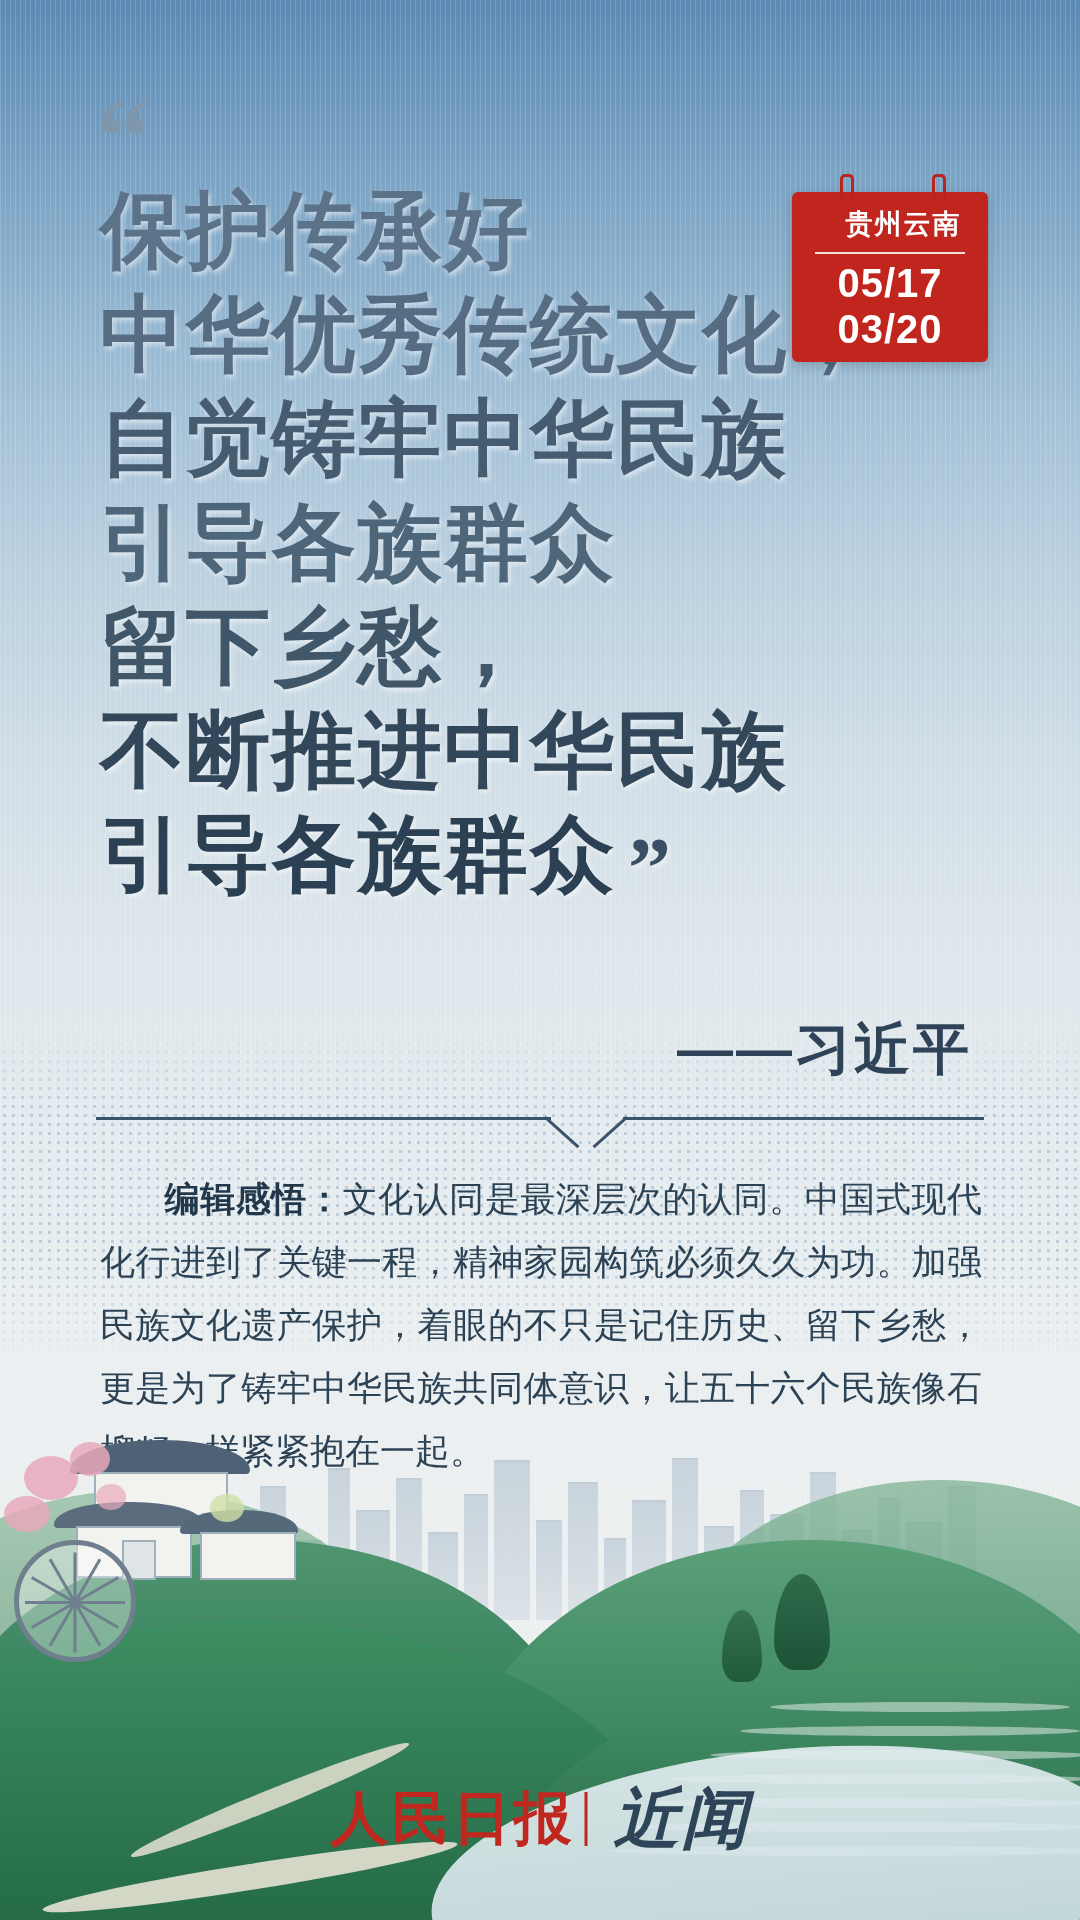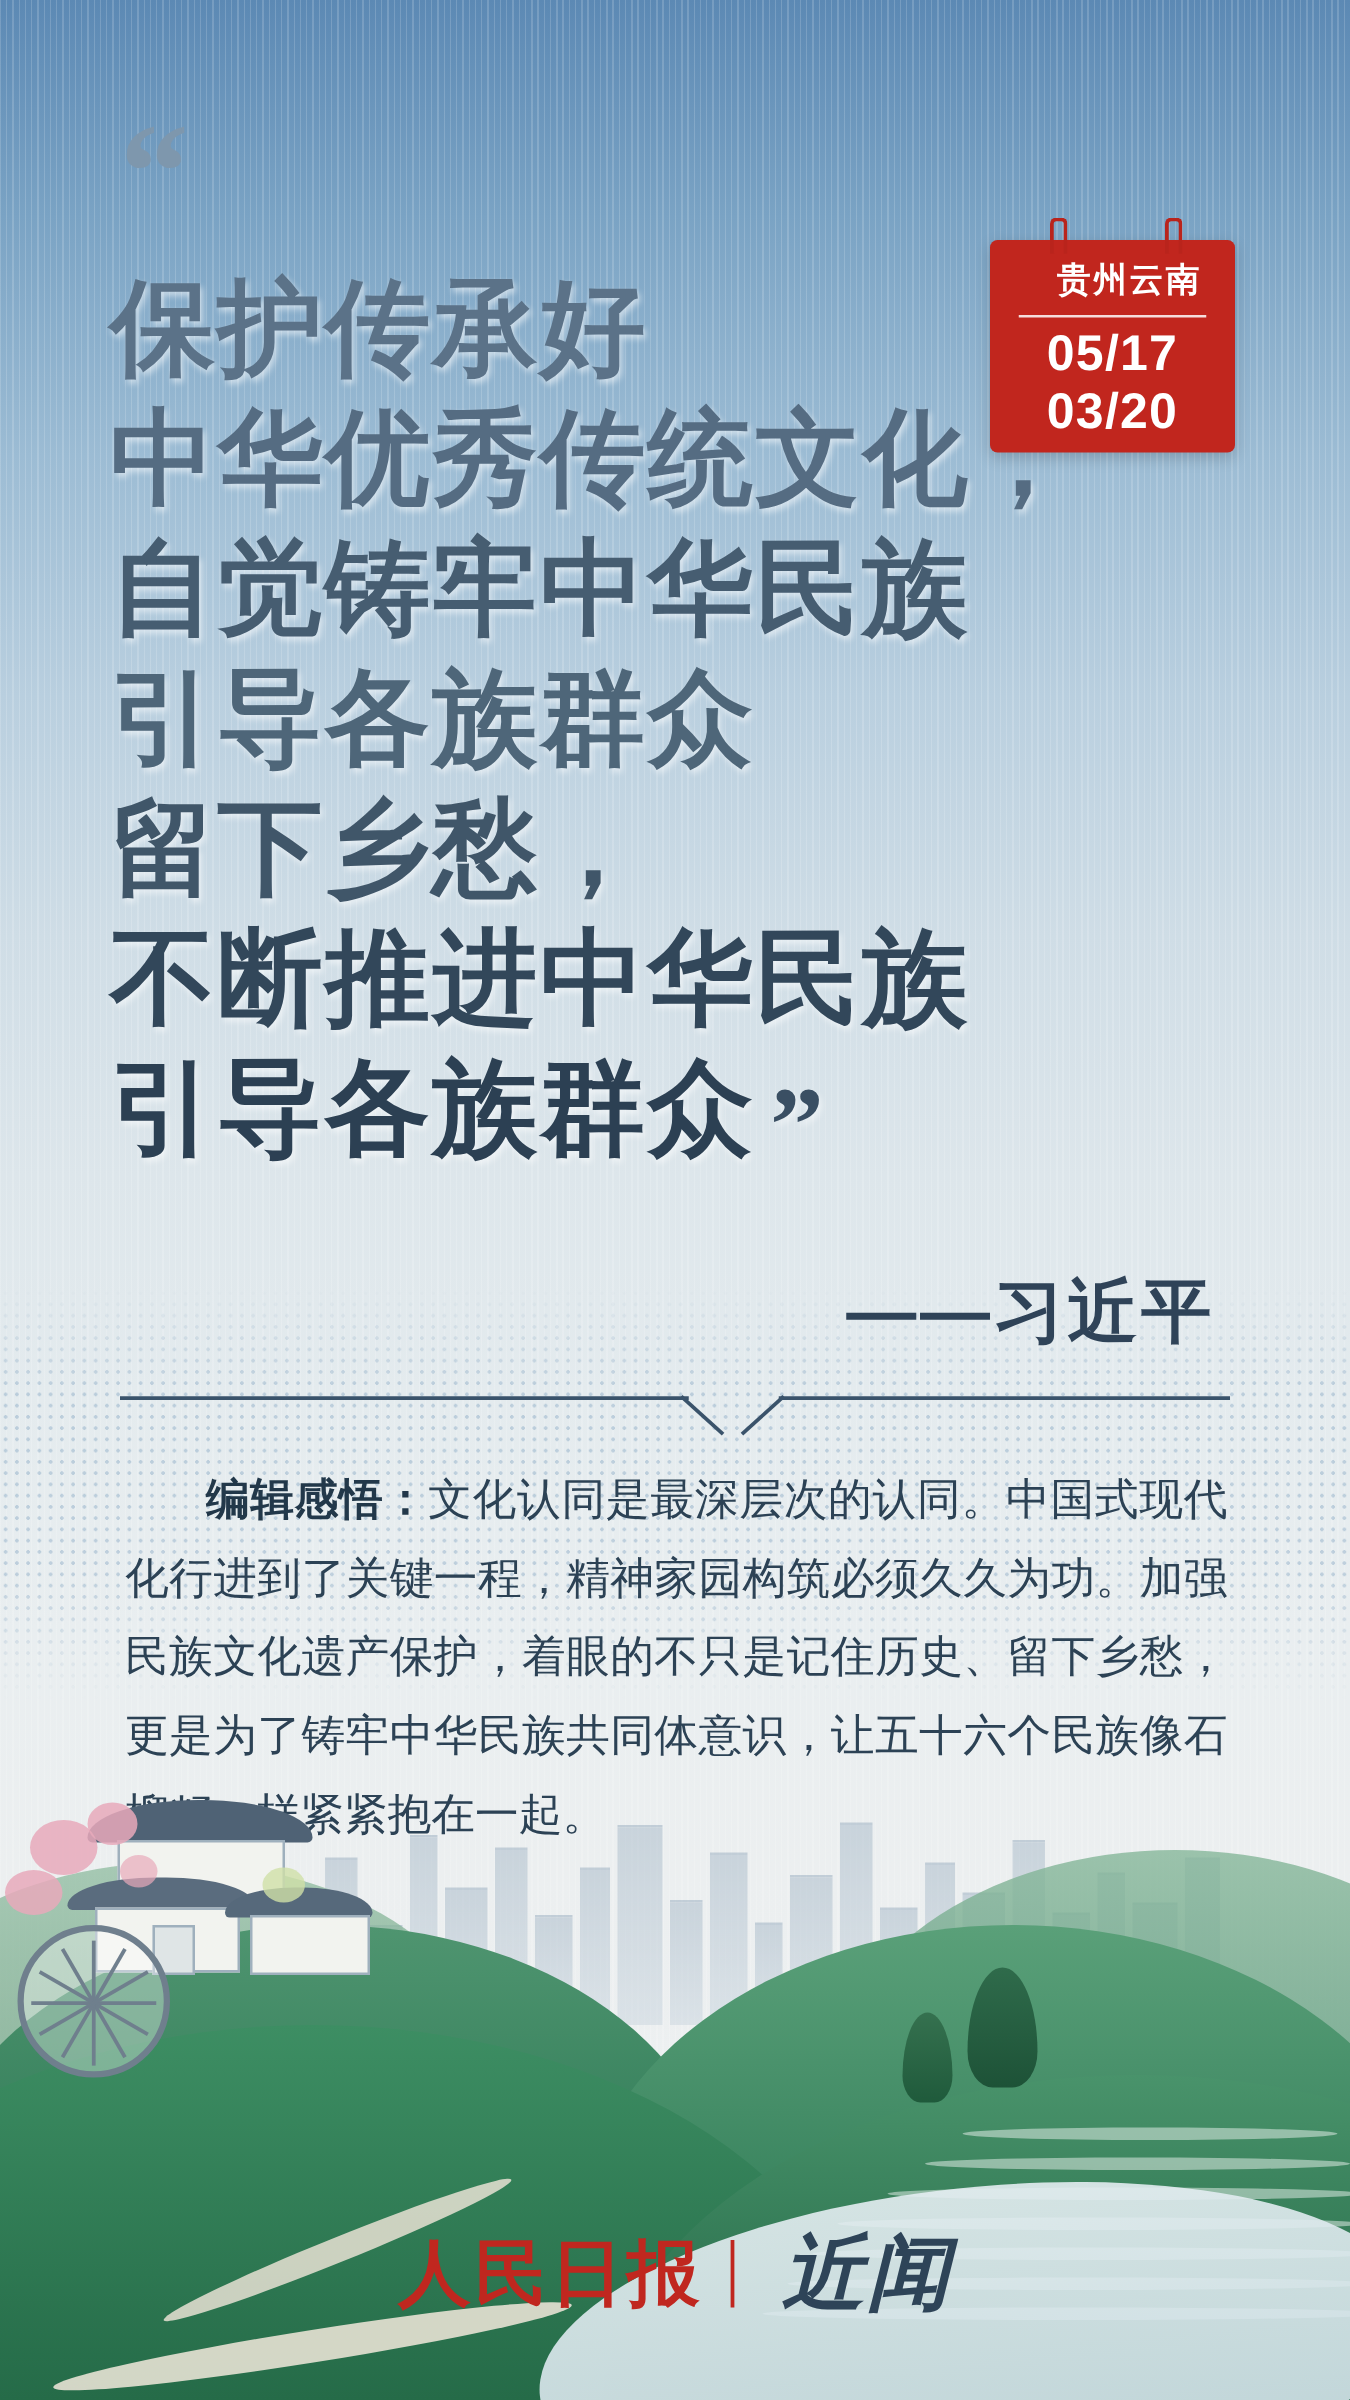--- a/index.html
+++ b/index.html
@@ -58,24 +58,23 @@
     top: 82px;
     font-size: 110px;
     line-height: 1;
     font-weight: 700;
     color: #7e97ad;
     font-family: "Liberation Serif", serif;
     letter-spacing: -4px;
   }
   #quote-lines {
     position: absolute;
-    left: 88px;
+    left: 100px;
     top: 178px;
     width: 790px;
-    margin-top: 32px;
   }
   .qline {
     font-size: 84px;
     line-height: 104px;
     font-weight: 700;
     color: #42566b;
     letter-spacing: 2px;
     white-space: nowrap;
     text-shadow: 2px 3px 5px rgba(255,255,255,0.55);
   }
@@ -304,21 +303,21 @@
   }
 
   
   #logo {
     position: absolute;
     left: 50%;
     transform: translateX(-50%);
     bottom: 56px;
     display: flex;
     align-items: center;
-    gap: 22px;
+    gap: 10px;
   }
   #logo-left {
     font-size: 58px;
     font-weight: 700;
     color: #c0271f;
     letter-spacing: 3px;
     font-family: "Liberation Serif", serif;
   }
   #logo-bar {
     width: 3px;

